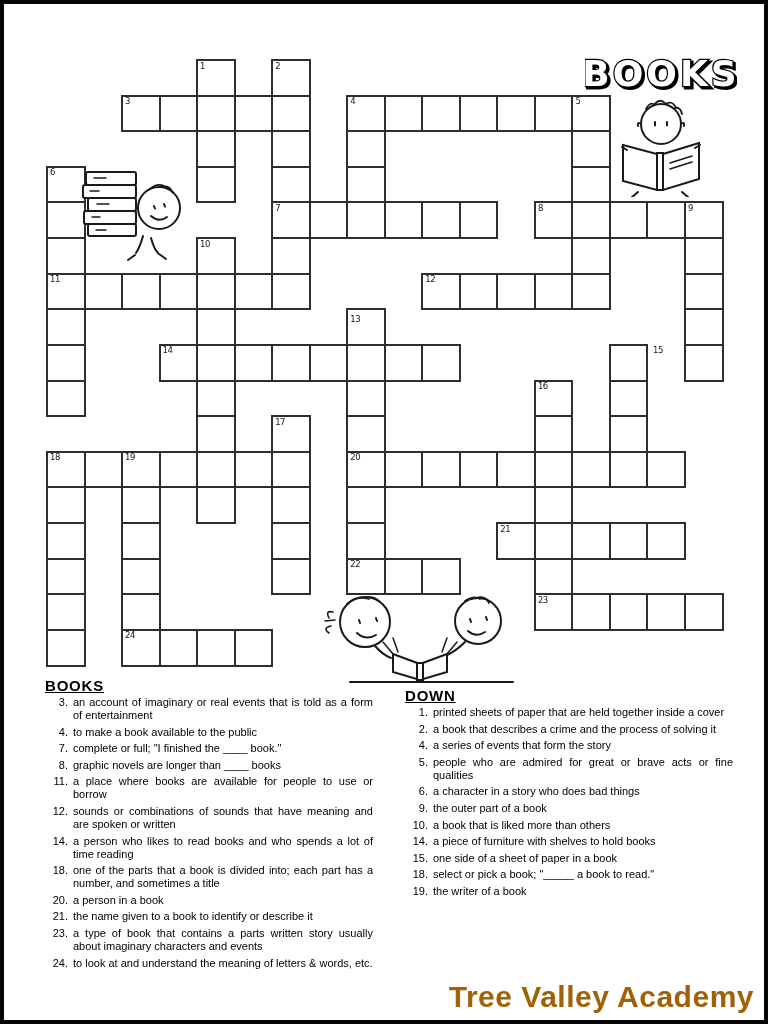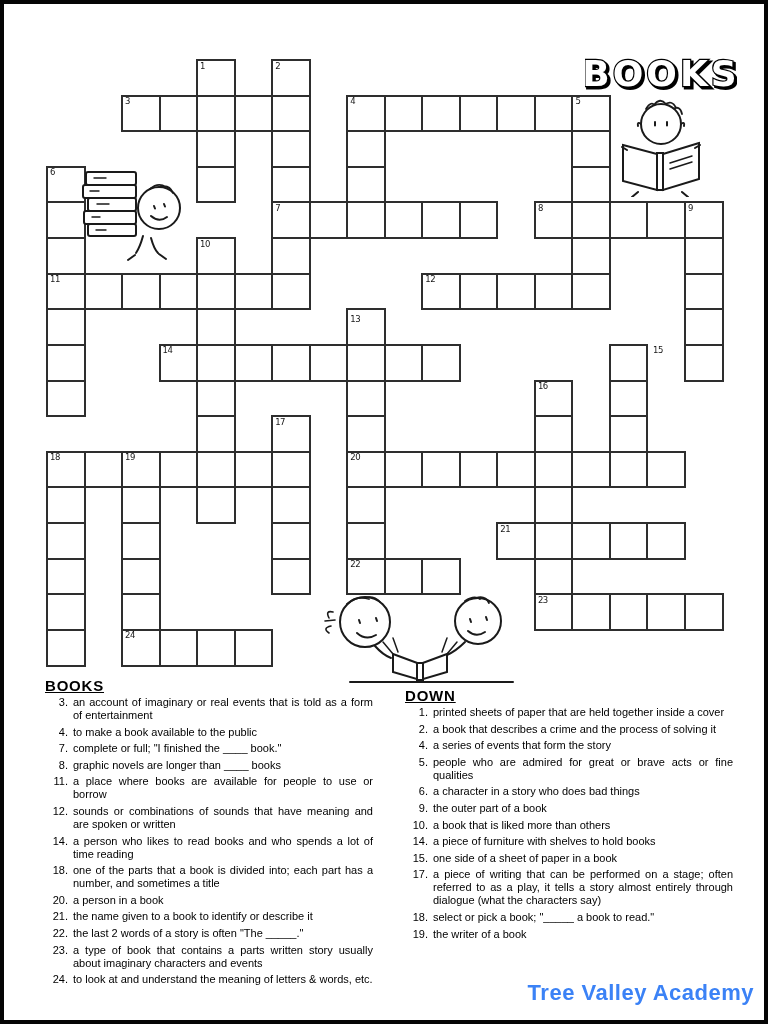--- a/index.html
+++ b/index.html
@@ -41,21 +41,21 @@
     font-size:15px; font-weight:bold; text-decoration:underline;
     letter-spacing:0.8px; margin:0 0 4px 0;
   }
   .clue { display:flex; margin-bottom:3.6px; }
   .clue-num { flex:0 0 23px; text-align:right; padding-right:5px; }
   .clue-text { width:300px; text-align:justify; }
 
   
   #footer-brand {
     position:absolute; left:0; right:14px; top:980px; text-align:right;
-    font-size:22px; font-weight:bold; color:#3b82f6; letter-spacing:0.5px; z-index:5;
+    font-size:30px; font-weight:bold; color:#a16207; letter-spacing:0.5px; z-index:5;
   }
 </style>
 </head>
 <body>
 
 <div class="frame"></div>
 
 <svg class="title-svg" width="152" height="50" viewBox="0 0 152 50">
   <text class="title-shadow" x="78" y="38">BOOKS</text>
   <text class="title-main" x="76" y="36">BOOKS</text>
@@ -307,24 +307,20 @@
       </div>
       <div class="clue">
         <span class="clue-num">20.</span>
         <span class="clue-text">a person in a book</span>
       </div>
       <div class="clue">
         <span class="clue-num">21.</span>
         <span class="clue-text">the name given to a book to identify or describe it</span>
       </div>
       <div class="clue">
-        <span class="clue-num">22.</span>
-        <span class="clue-text">the last 2 words of a story is often "The _____."</span>
-      </div>
-      <div class="clue">
         <span class="clue-num">23.</span>
         <span class="clue-text">a type of book that contains a parts written story usually about imaginary characters and events</span>
       </div>
       <div class="clue">
         <span class="clue-num">24.</span>
         <span class="clue-text">to look at and understand the meaning of letters &amp; words, etc.</span>
       </div>
     </div>
 </div>
 
@@ -361,24 +357,20 @@
       </div>
       <div class="clue">
         <span class="clue-num">14.</span>
         <span class="clue-text">a piece of furniture with shelves to hold books</span>
       </div>
       <div class="clue">
         <span class="clue-num">15.</span>
         <span class="clue-text">one side of a sheet of paper in a book</span>
       </div>
       <div class="clue">
-        <span class="clue-num">17.</span>
-        <span class="clue-text">a piece of writing that can be performed on a stage; often referred to as a play, it tells a story almost entirely through dialogue (what the characters say)</span>
-      </div>
-      <div class="clue">
         <span class="clue-num">18.</span>
         <span class="clue-text">select or pick a book; "_____ a book to read."</span>
       </div>
       <div class="clue">
         <span class="clue-num">19.</span>
         <span class="clue-text">the writer of a book</span>
       </div>
     </div>
 </div>
 

